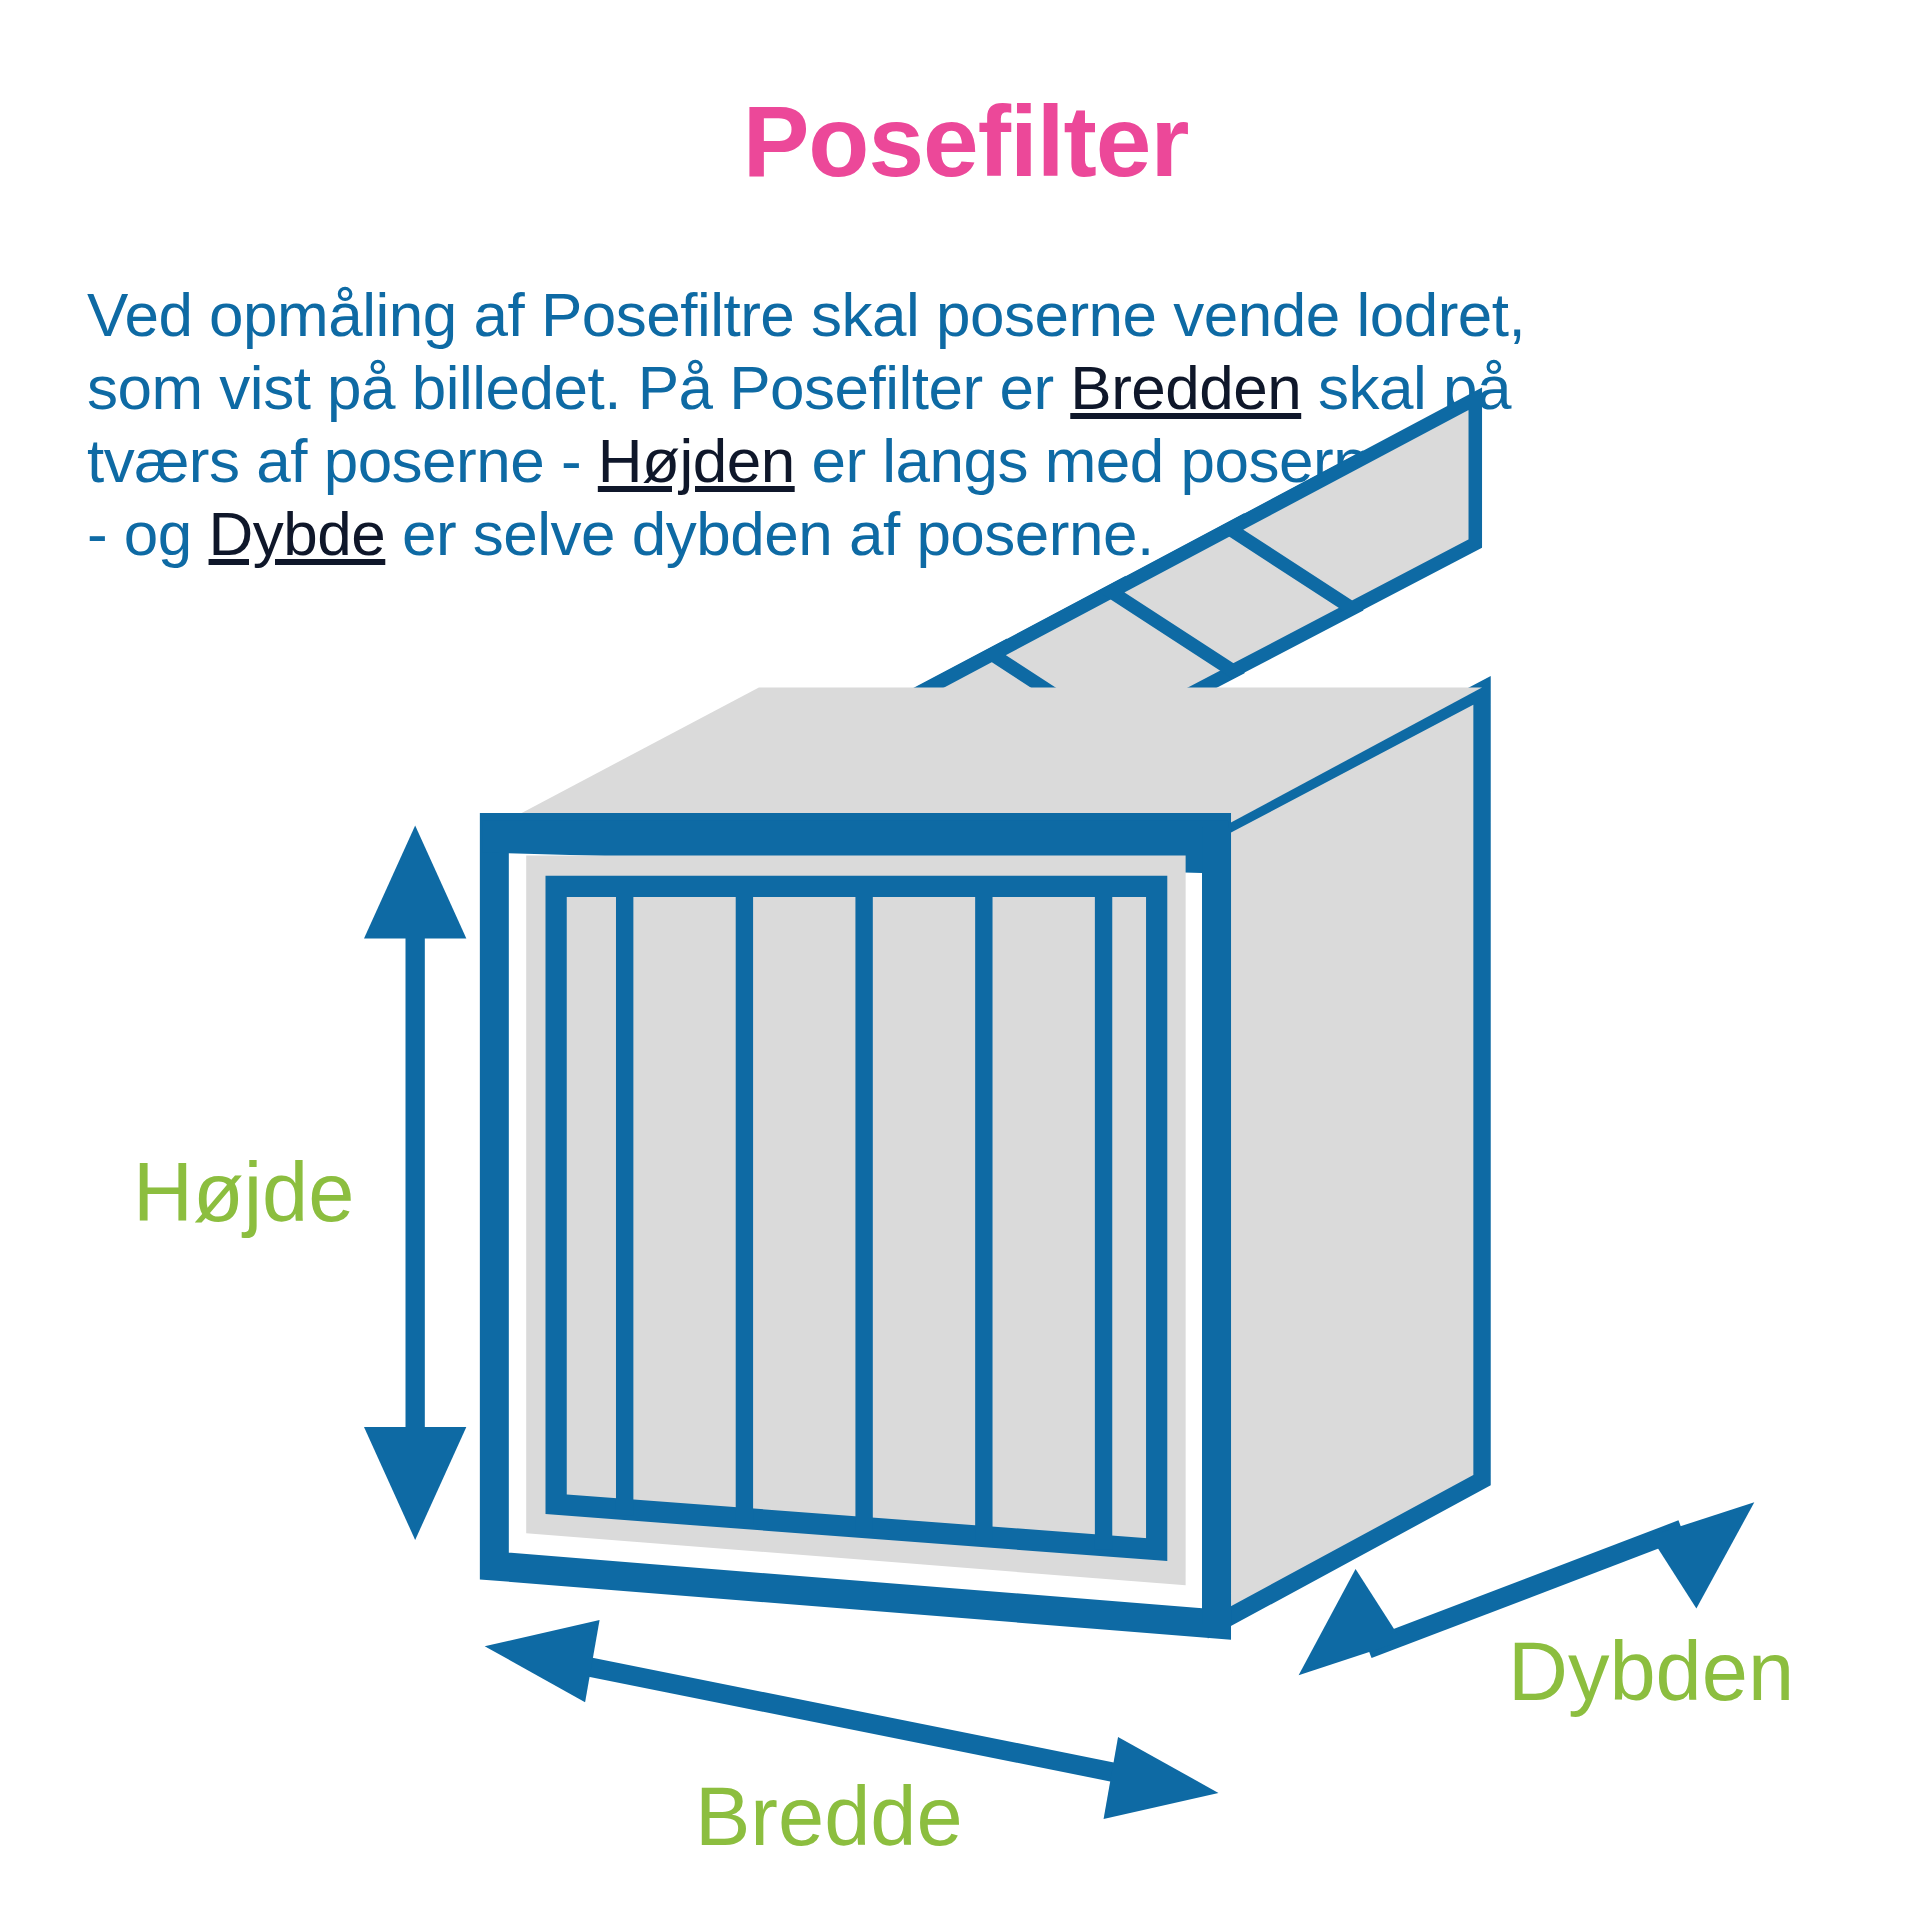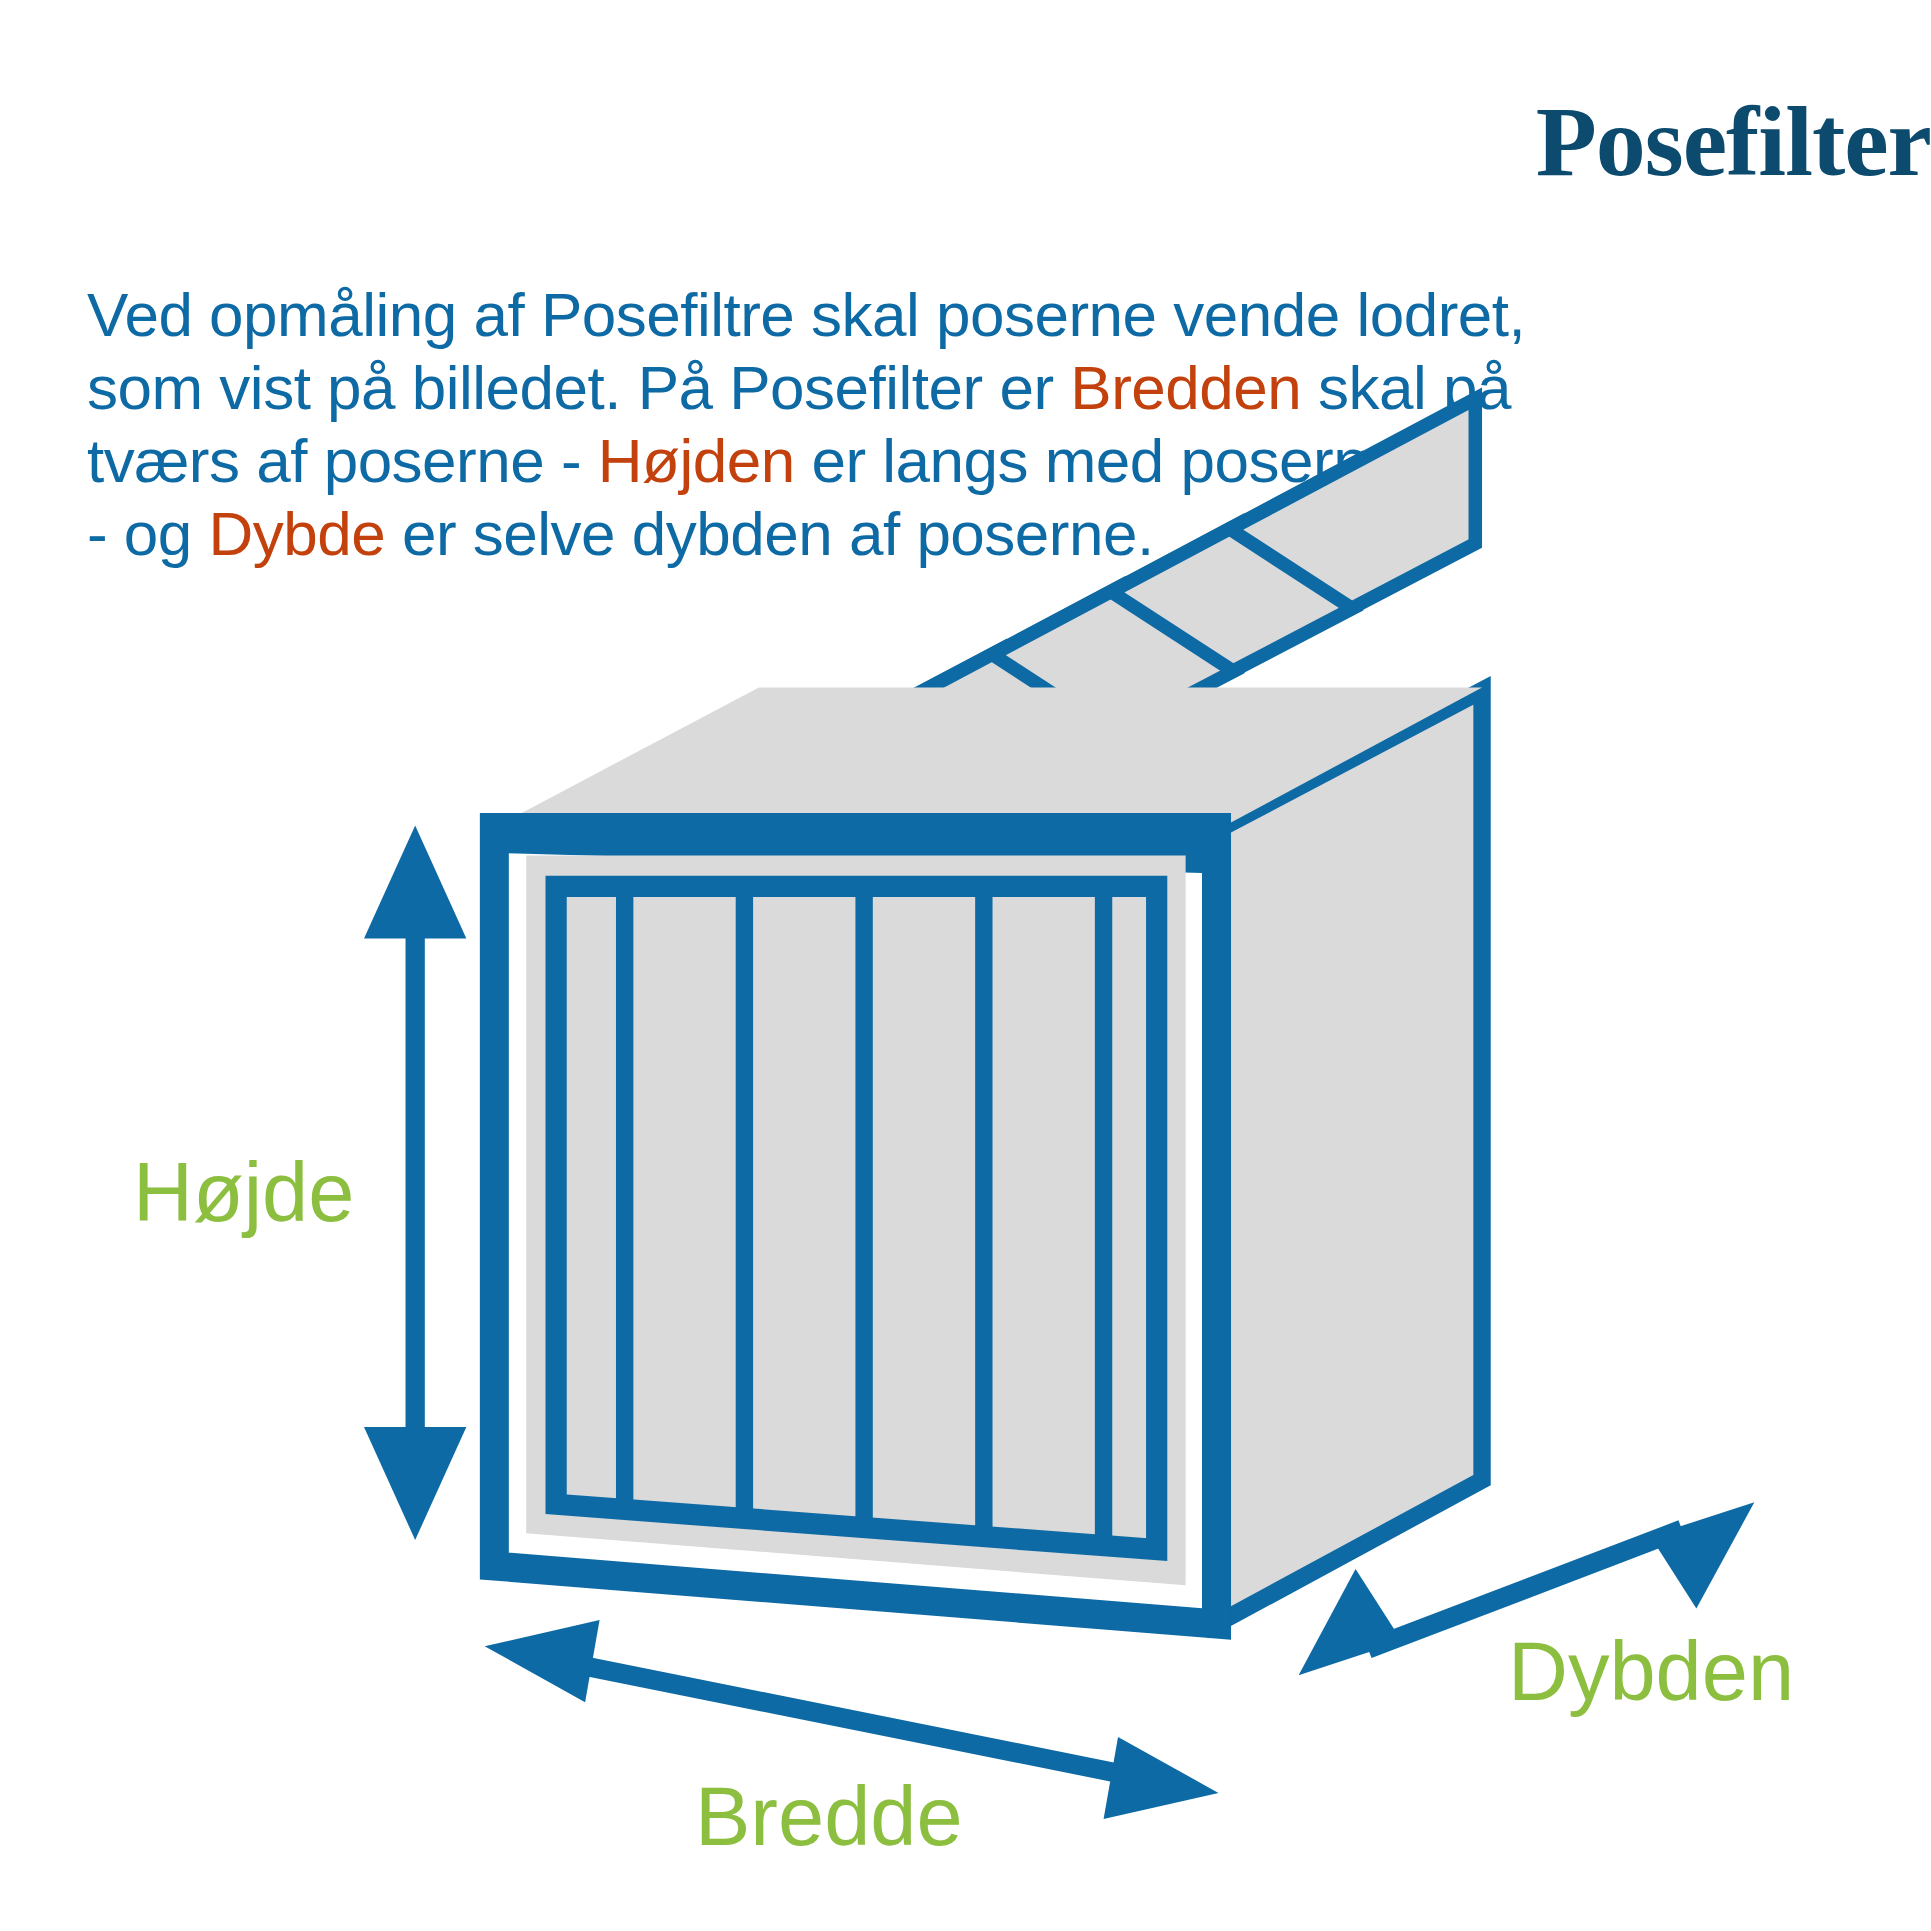--- a/index.html
+++ b/index.html
@@ -20,42 +20,41 @@
     height: 1931px;
     background: #ffffff;
   }
 
   
   .title {
     position: absolute;
     top: 89px;
     left: 0;
     width: 1931px;
-    text-align: right;
+    text-align: center;
     font-size: 100px;
     font-weight: bold;
     line-height: 1.05;
-    color: #0c4a6e;
+    color: #ec4899;
     letter-spacing: -1px;
-    font-family: Liberation Serif, serif;
   }
 
   
   .intro {
     position: absolute;
     top: 278px;
     left: 87px;
     width: 1757px;
     text-align: left;
     font-size: 62px;
     line-height: 1.18;
     color: #0E6AA4;
     letter-spacing: -0.5px;
   }
-  .intro .hl { color: #c2410c; }
+  .intro .hl { color: #0f172a; text-decoration: underline; }
 
   
   #diagram {
     position: absolute;
     left: 0;
     top: 0;
     width: 1931px;
     height: 1931px;
   }
 

